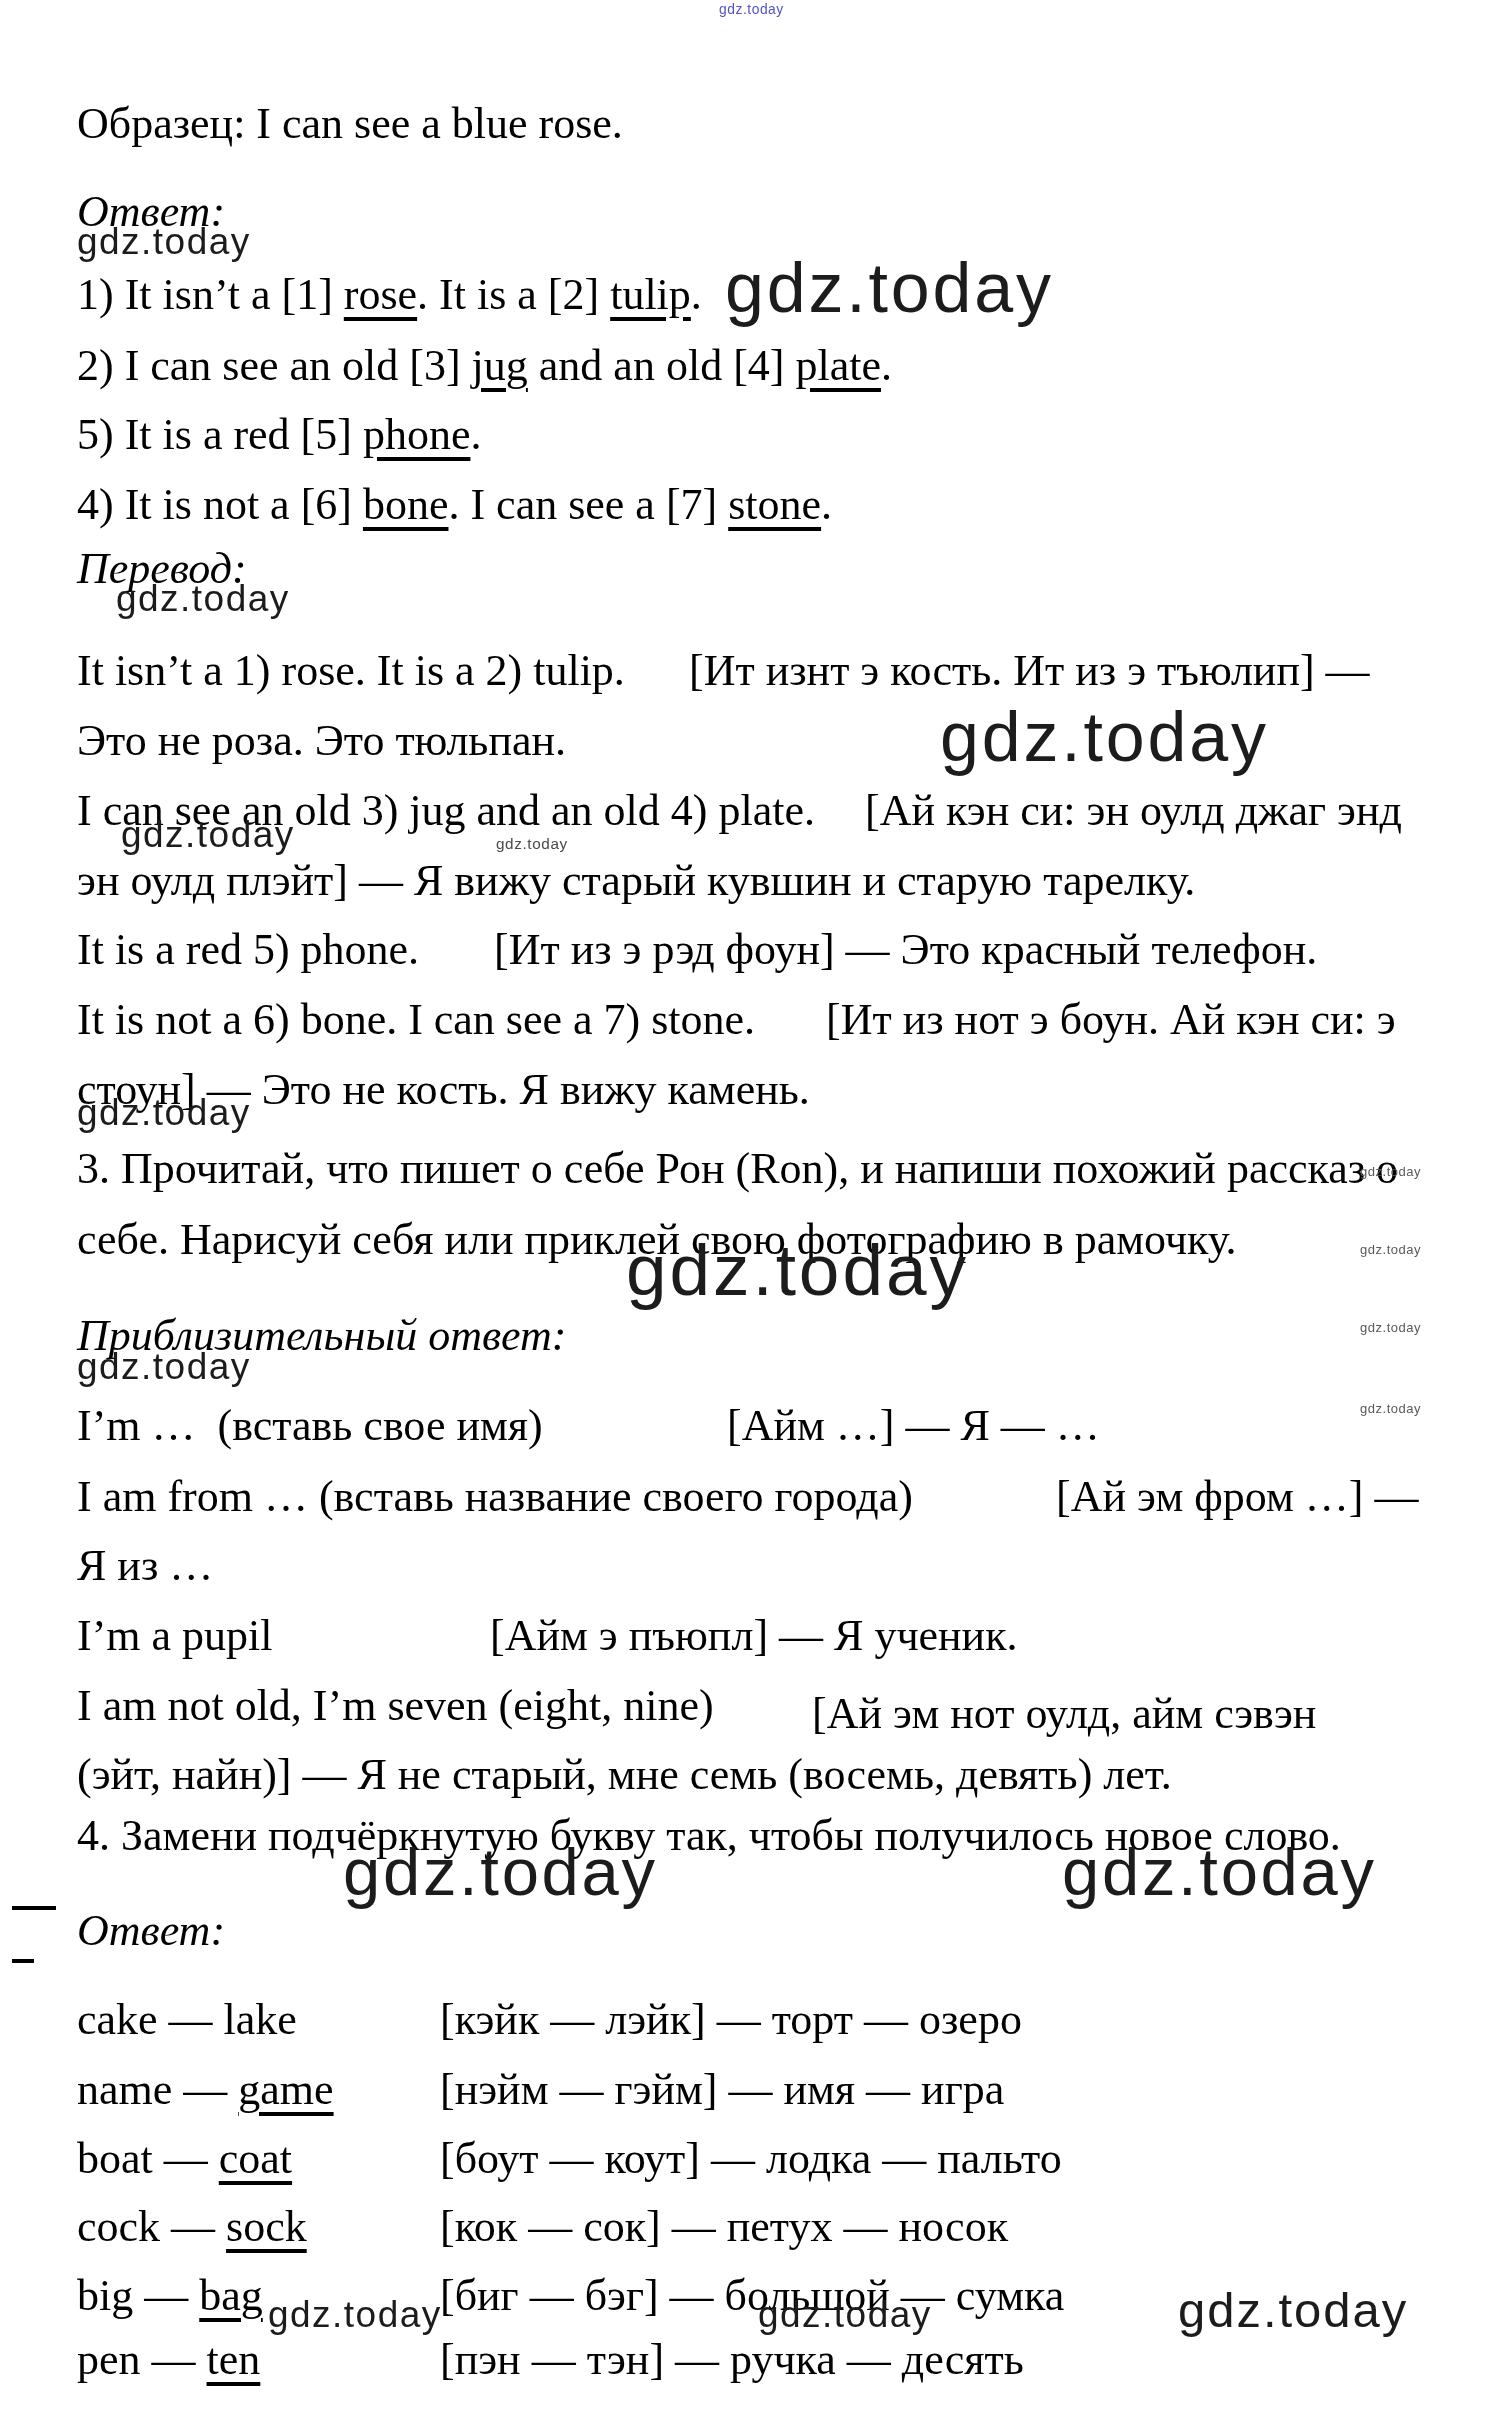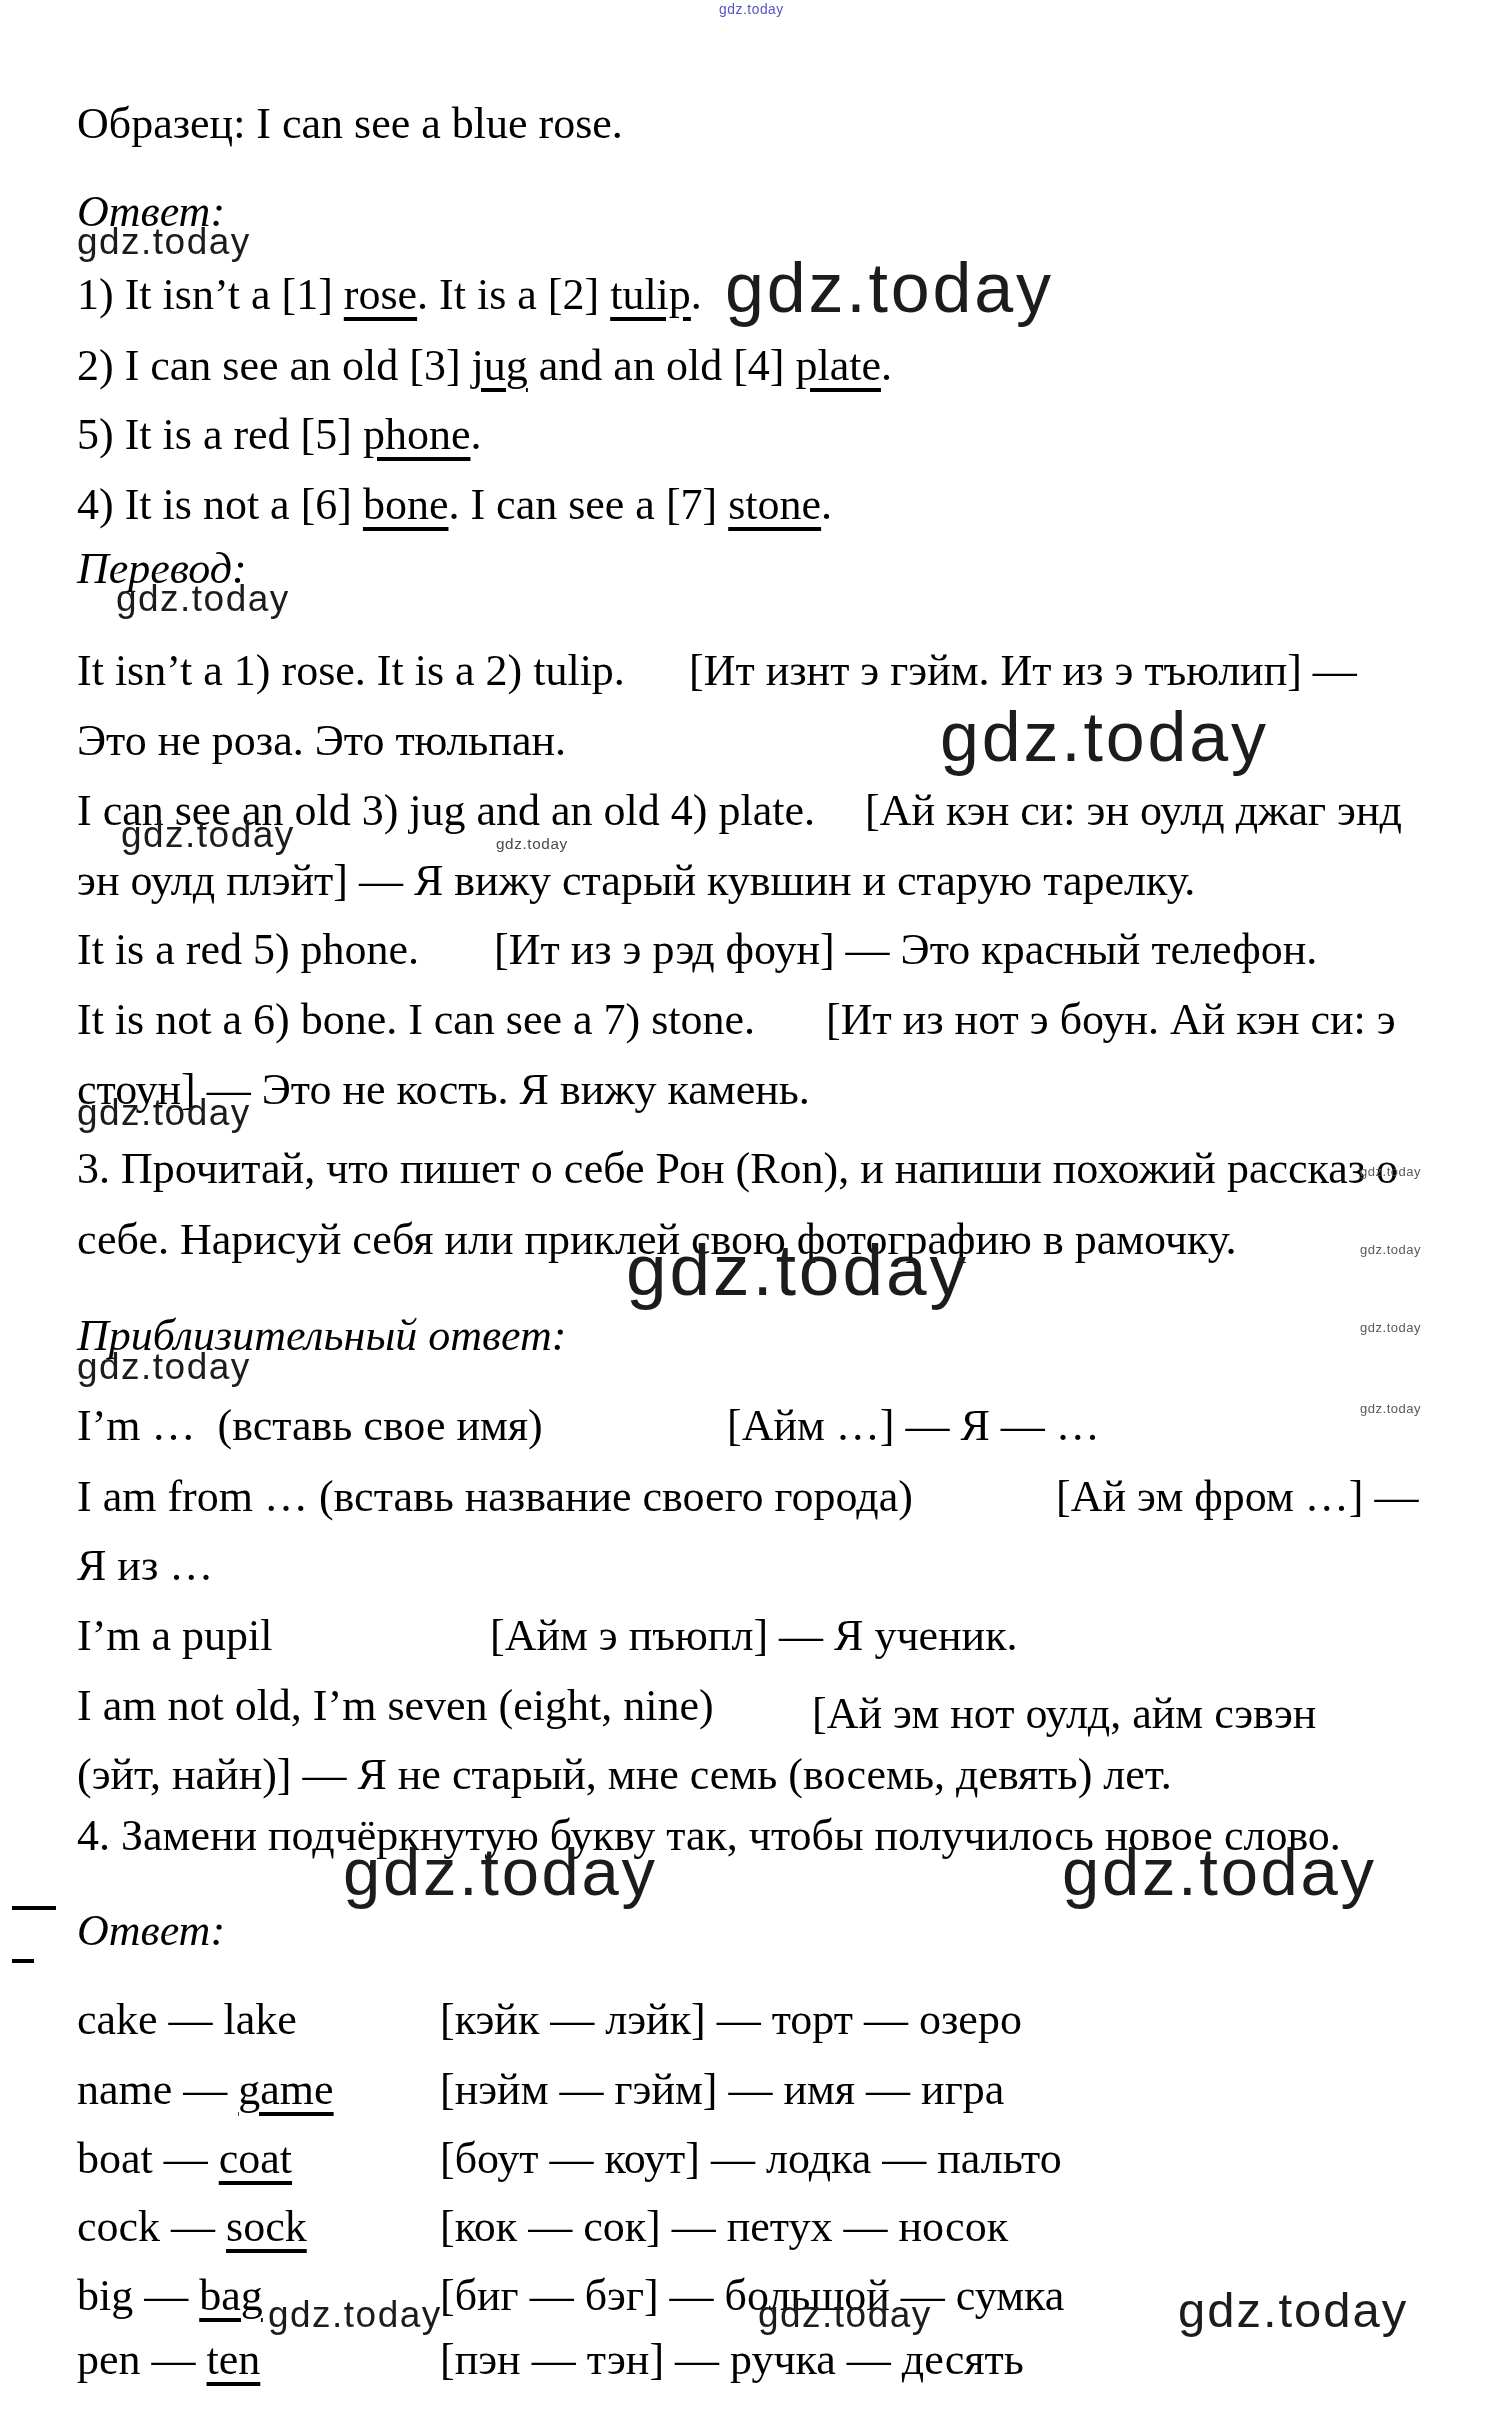--- a/index.html
+++ b/index.html
@@ -81,21 +81,21 @@
   </div>
 
   <div class="ln it" style="top:543px;">
     <span class="lc">Перевод:</span>
   </div>
 
   <span class="wm wm-small" style="left:116px;top:580px;">gdz.today</span>
 
   <div class="ln" style="top:645px;">
     <span class="lc">It isn’t a 1) rose. It is a 2) tulip.</span>
-    <span class="rc" style="left:689px;">[Ит изнт э гэйм. Ит из э тъюлип] —</span>
+    <span class="rc" style="left:689px;">[Ит изнт э кость. Ит из э тъюлип] —</span>
   </div>
 
   <div class="ln" style="top:715px;">
     <span class="lc">Это не роза. Это тюльпан.</span>
   </div>
   <span class="wm wm-big" style="left:940px;top:702px;">gdz.today</span>
 
   <div class="ln" style="top:785px;">
     <span class="lc">I can see an old 3) jug and an old 4) plate.</span>
     <span class="rc" style="left:865px;">[Ай кэн си: эн оулд джаг энд</span>

